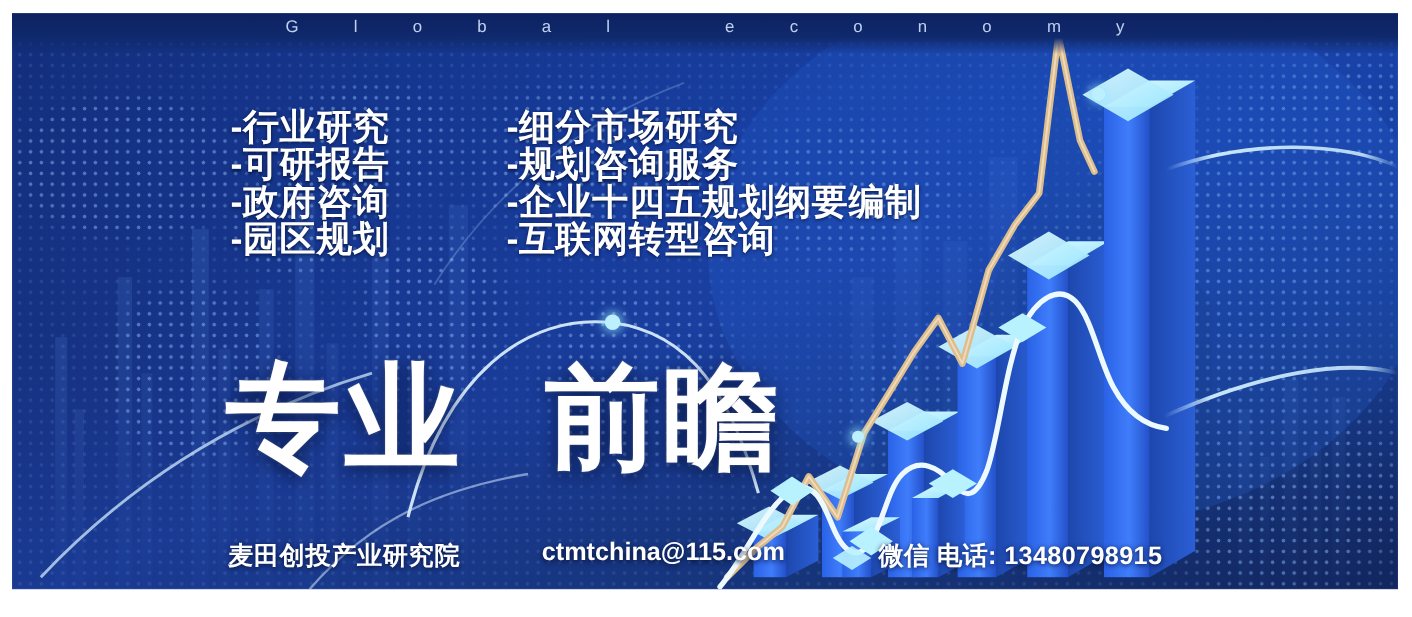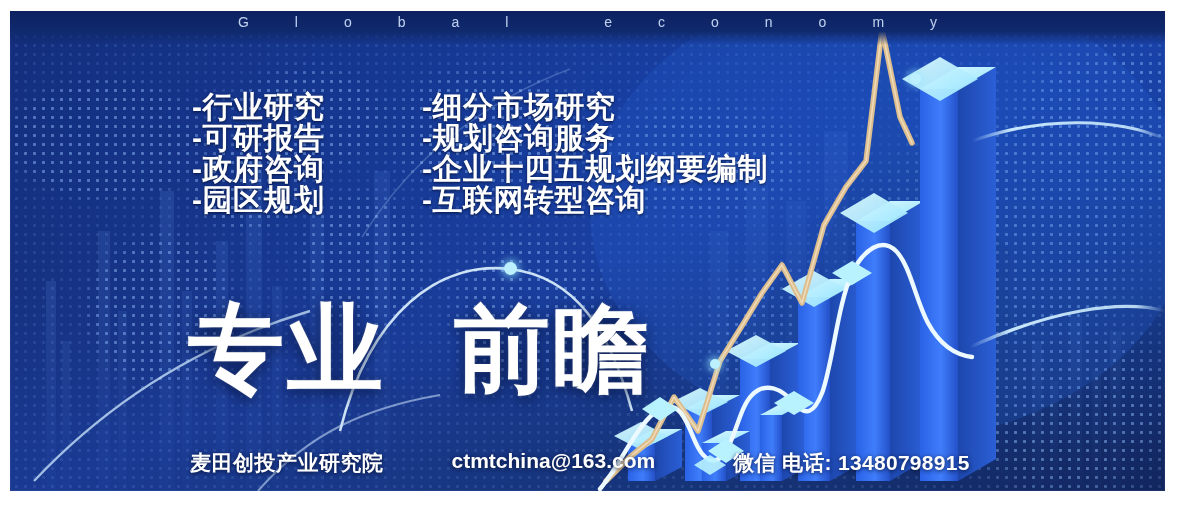--- a/index.html
+++ b/index.html
@@ -352,19 +352,19 @@
     </div>
 
     <div id="slogan">
       <span class="word">专业</span>
       <span class="word">前瞻</span>
     </div>
 
     <div id="footer-line">
       <span class="f-org">麦田创投产业研究院</span>
       <span class="f-gap-a"></span>
-      <span class="f-mail">ctmtchina@163.com</span>
+      <span class="f-mail">ctmtchina@115.com</span>
       <span class="f-gap-b"></span>
       <span class="f-phone">微信 电话: 13480798915</span>
     </div>
 
   </div>
 </div>
 
 </body></html>

